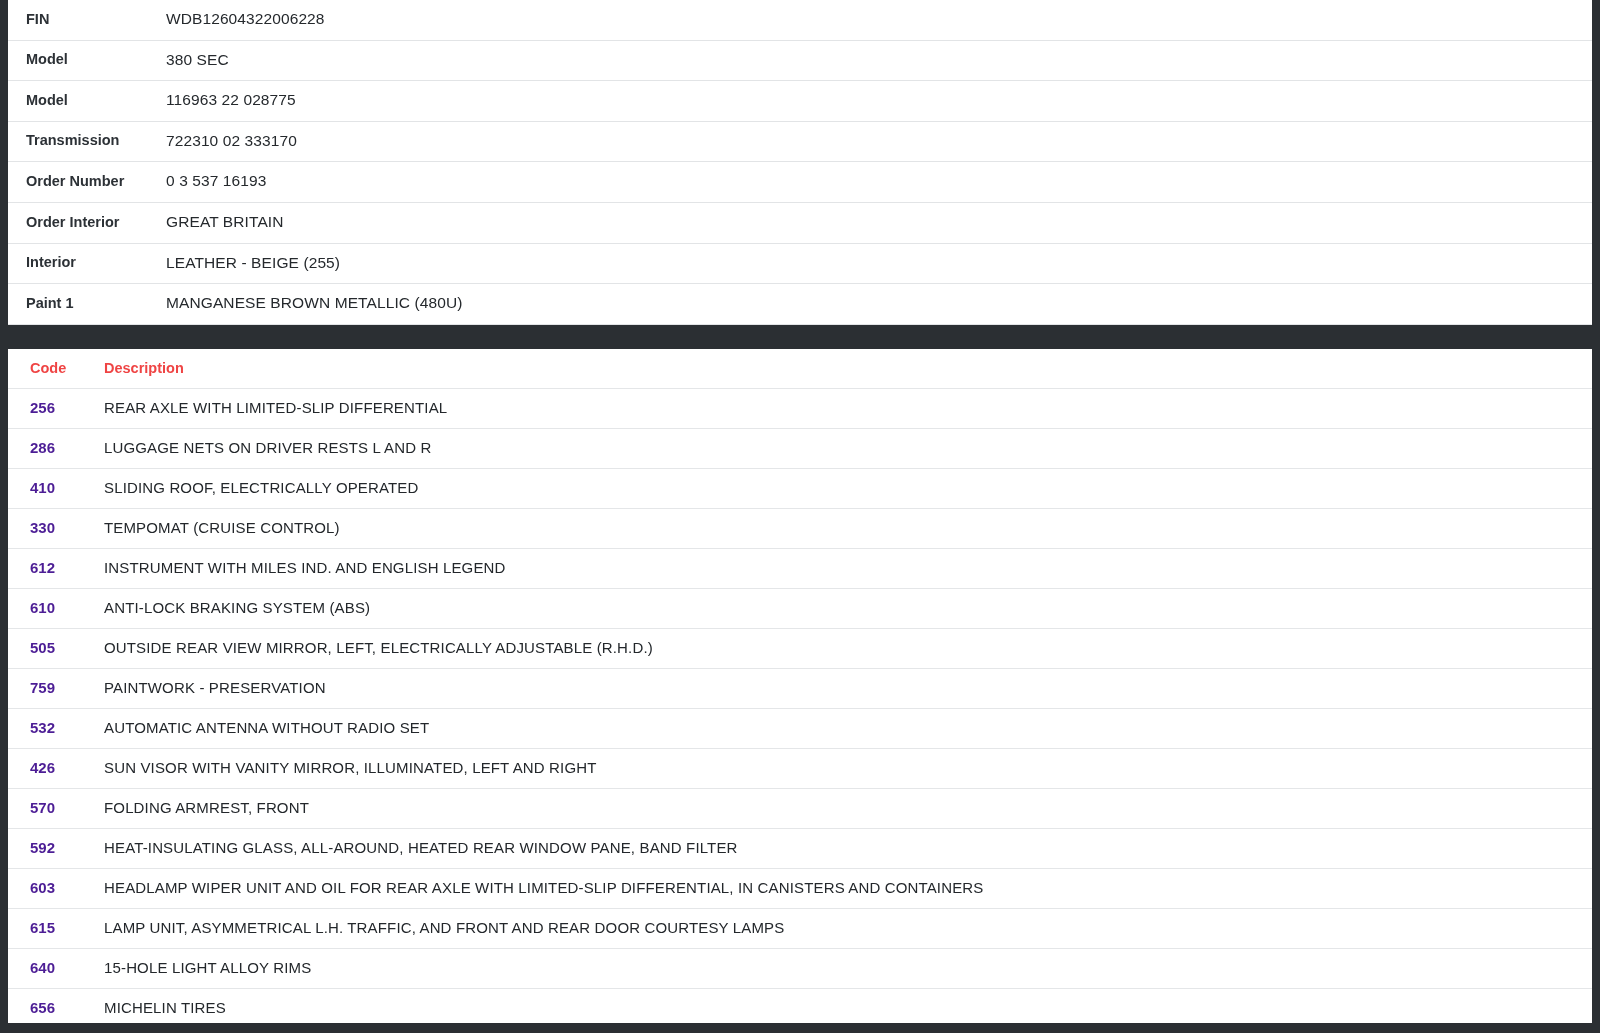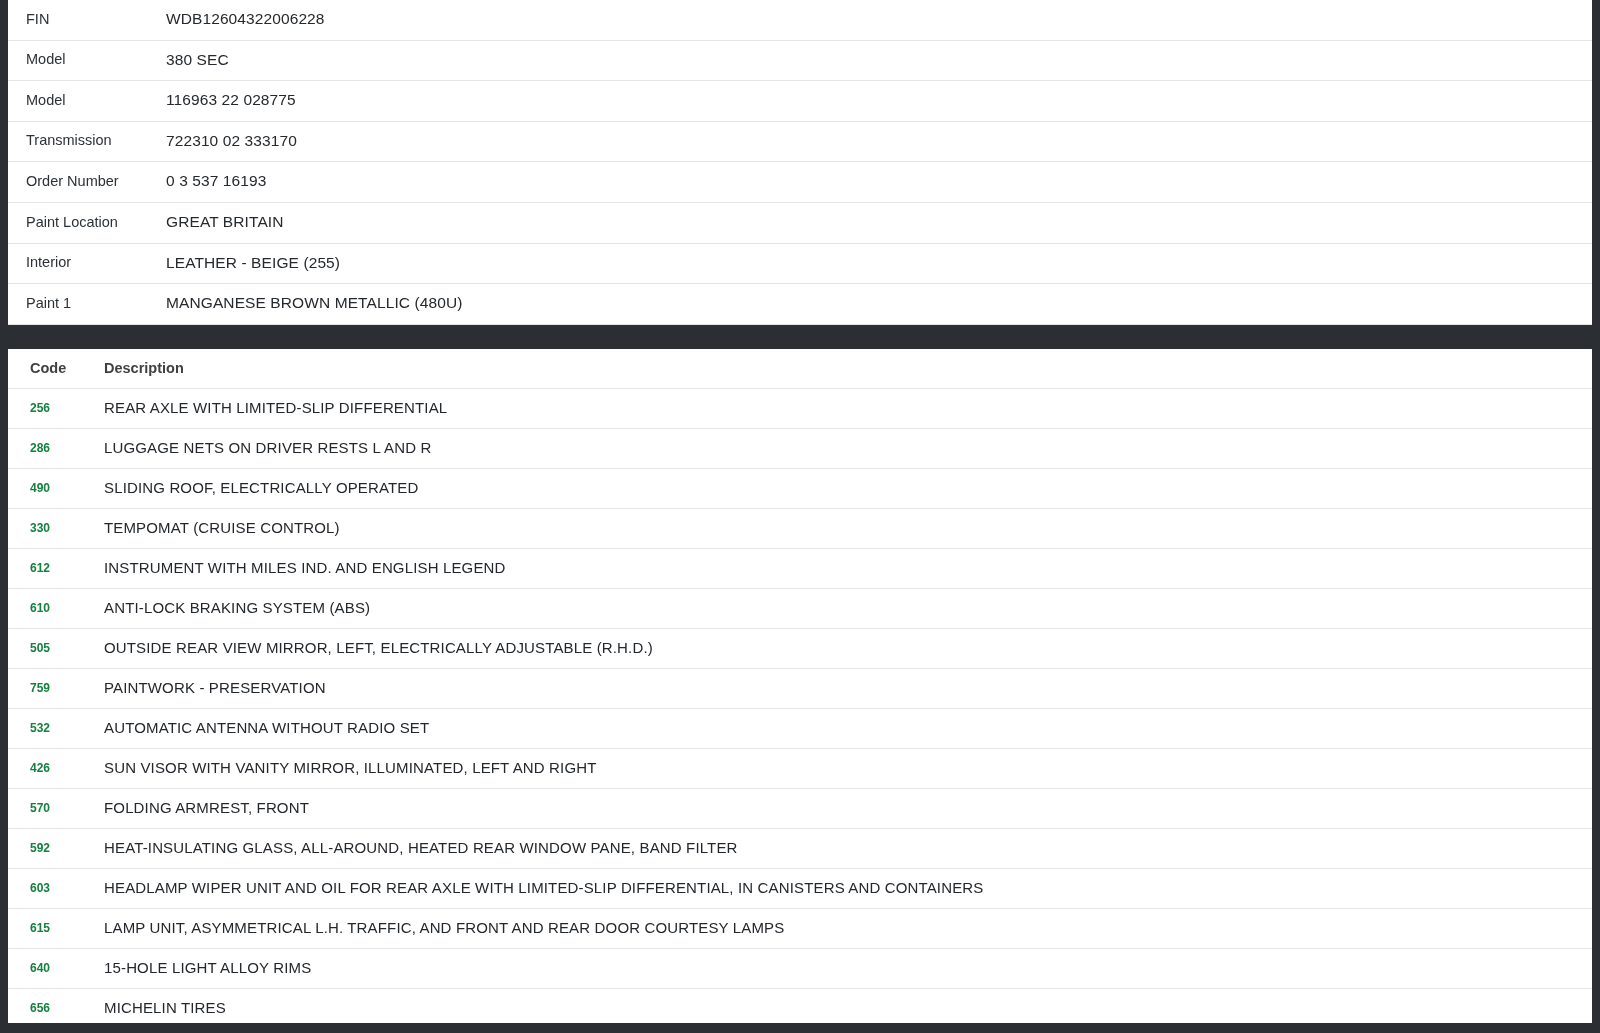--- a/index.html
+++ b/index.html
@@ -37,21 +37,21 @@
   .spec-table td {
     padding: 10px 0 11px 0;
     font-size: 15.5px;
     color: #1f2326;
     vertical-align: middle;
     line-height: 1.2;
   }
   .spec-table td.label {
     width: 140px;
     padding-left: 18px;
-    font-weight: normal;
+    font-weight: bold;
     color: #2c3136;
     font-size: 14.5px;
   }
   .spec-table td.value {
     padding-left: 0;
     color: #25292d;
     letter-spacing: 0.1px;
   }
 
   
@@ -67,21 +67,21 @@
     border-collapse: collapse;
     table-layout: fixed;
   }
   .opt-table tr {
     border-bottom: 1px solid #e4e6e8;
   }
   .opt-table th {
     text-align: left;
     font-size: 14.5px;
     font-weight: bold;
-    color: #404040;
+    color: #ef4444;
     padding: 11px 0 12px 0;
     border-bottom: 1px solid #e4e6e8;
   }
   .opt-table th.code-col,
   .opt-table td.code-col {
     width: 70px;
     padding-left: 22px;
   }
   .opt-table th.desc-col,
   .opt-table td.desc-col {
@@ -89,22 +89,22 @@
   }
   .opt-table td {
     padding: 10px 0 11px 0;
     font-size: 15px;
     color: #23272b;
     line-height: 1.2;
     vertical-align: middle;
   }
   .opt-table td.code-col {
     font-weight: bold;
-    font-size: 12px;
-    color: #15803d;
+    font-size: 15px;
+    color: #4c1d95;
   }
   .opt-table td.desc-col {
     letter-spacing: 0.15px;
   }
   .left-edge {
     position: absolute;
     left: 0;
     top: 0;
     width: 8px;
     height: 1033px;
@@ -157,21 +157,21 @@
             </tr>
             <tr>
               <td class="label">Transmission</td>
               <td class="value">722310 02 333170</td>
             </tr>
             <tr>
               <td class="label">Order Number</td>
               <td class="value">0 3 537 16193</td>
             </tr>
             <tr>
-              <td class="label">Paint Location</td>
+              <td class="label">Order Interior</td>
               <td class="value">GREAT BRITAIN</td>
             </tr>
             <tr>
               <td class="label">Interior</td>
               <td class="value">LEATHER - BEIGE (255)</td>
             </tr>
             <tr>
               <td class="label">Paint 1</td>
               <td class="value">MANGANESE BROWN METALLIC (480U)</td>
             </tr>
@@ -192,21 +192,21 @@
         <tbody>
             <tr>
               <td class="code-col">256</td>
               <td class="desc-col">REAR AXLE WITH LIMITED-SLIP DIFFERENTIAL</td>
             </tr>
             <tr>
               <td class="code-col">286</td>
               <td class="desc-col">LUGGAGE NETS ON DRIVER RESTS L AND R</td>
             </tr>
             <tr>
-              <td class="code-col">490</td>
+              <td class="code-col">410</td>
               <td class="desc-col">SLIDING ROOF, ELECTRICALLY OPERATED</td>
             </tr>
             <tr>
               <td class="code-col">330</td>
               <td class="desc-col">TEMPOMAT (CRUISE CONTROL)</td>
             </tr>
             <tr>
               <td class="code-col">612</td>
               <td class="desc-col">INSTRUMENT WITH MILES IND. AND ENGLISH LEGEND</td>
             </tr>

